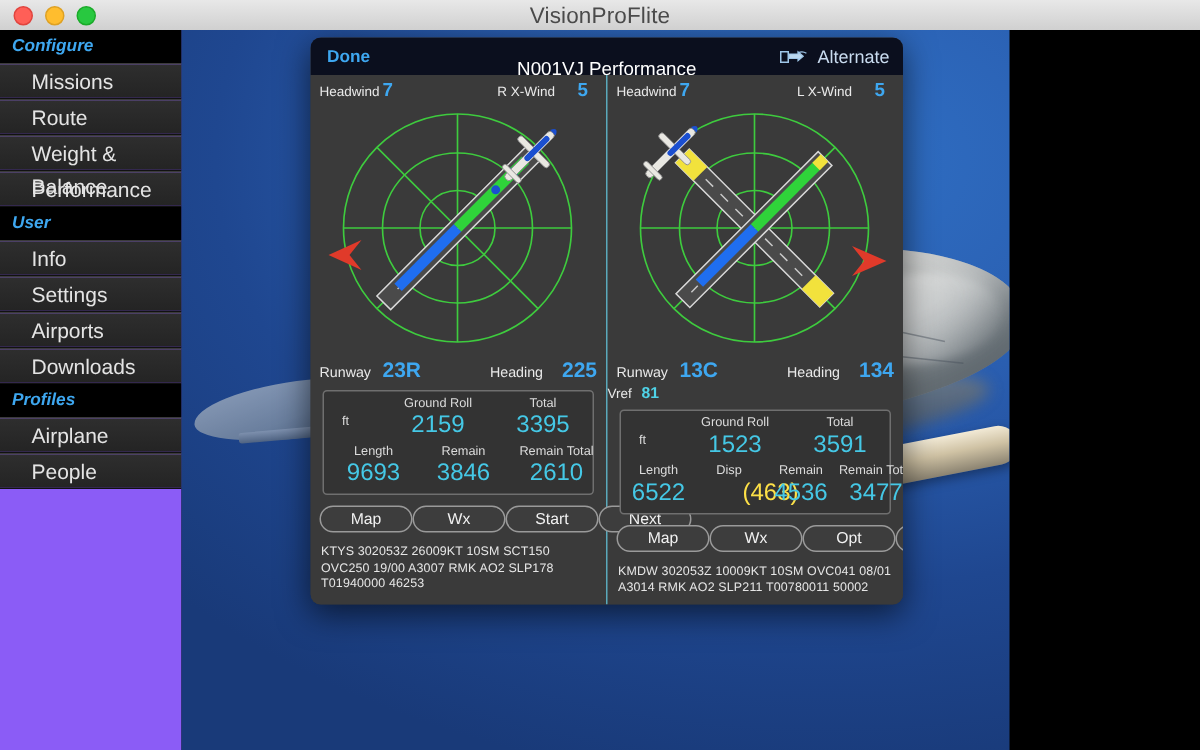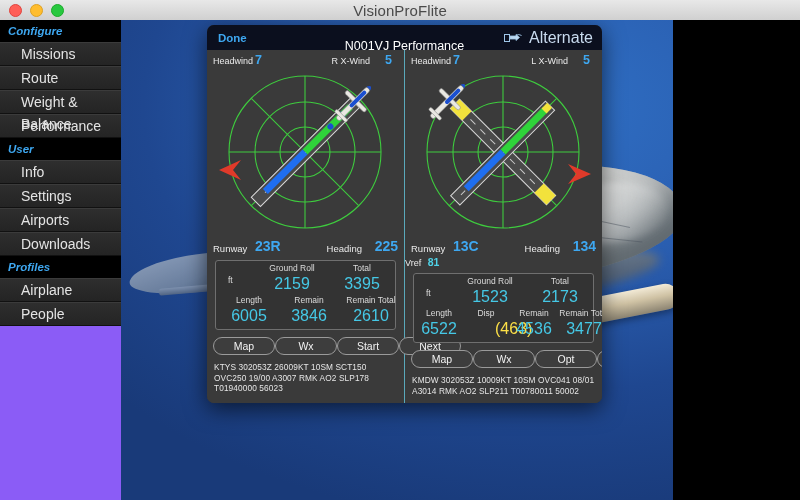--- a/index.html
+++ b/index.html
@@ -139,21 +139,21 @@
   #done-button{
     position:absolute;left:11px;color:#3ea7f0;font-size:11.5px;font-weight:bold;
     cursor:pointer;
   }
   #dialog-title{
     position:absolute;left:0;right:0;text-align:center;
     color:#fff;font-size:12.5px;margin-top:17px;
   }
   #alternate-button{
     position:absolute;right:9px;display:flex;align-items:center;gap:5px;
-    color:#c9dbef;font-size:16px;cursor:pointer;
+    color:#c9dbef;font-size:12px;cursor:pointer;
   }
   #alternate-button svg{display:block;}
   #dialog-body{
     position:relative;height:353px;background:#3a3a3a;display:flex;
   }
   .panel{position:relative;width:197px;height:353px;}
   .panel.left{border-right:1px solid #5aa9bb;}
   
   .windrow{
     position:relative;height:17px;margin:3px 0 0 0;color:#e9e9e9;font-size:9px;
@@ -335,41 +335,41 @@
                 <span class="nb-val">2159</span>
               </span>
               <span class="nb-cell" style="left:113px;top:2px;width:66px;">
                 <span class="nb-head">Total</span>
                 <span class="nb-val">3395</span>
               </span>
             </div>
             <div class="nb-row">
               <span class="nb-cell" style="left:2px;top:0px;width:62px;">
                 <span class="nb-head">Length</span>
-                <span class="nb-val">6005</span>
+                <span class="nb-val">9693</span>
               </span>
               <span class="nb-cell" style="left:62px;top:0px;width:62px;">
                 <span class="nb-head">Remain</span>
                 <span class="nb-val">3846</span>
               </span>
               <span class="nb-cell" style="left:120px;top:0px;width:70px;">
                 <span class="nb-head">Remain Total</span>
                 <span class="nb-val">2610</span>
               </span>
             </div>
           </div>
 
           <div class="btnrow">
             <span class="pill">Map</span>
             <span class="pill">Wx</span>
             <span class="pill">Start</span>
             <span class="pill">Next</span>
           </div>
 
-          <div class="metar">KTYS 302053Z 26009KT 10SM SCT150 OVC250 19/00 A3007 RMK AO2 SLP178 T01940000 56023</div>
+          <div class="metar">KTYS 302053Z 26009KT 10SM SCT150 OVC250 19/00 A3007 RMK AO2 SLP178 T01940000 46253</div>
         </div>
 
         <div class="panel right">
 
           <div class="windrow">
             <span class="lbl wl-left">Headwind</span>
             <span class="val wv-left">7</span>
             <span class="lbl wl-right">L X-Wind</span>
             <span class="val wv-right">5</span>
           </div>
@@ -431,21 +431,21 @@
 
           <div class="numbox">
             <span class="nb-unit">ft</span>
             <div class="nb-row">
               <span class="nb-cell" style="left:38px;top:2px;width:76px;">
                 <span class="nb-head">Ground Roll</span>
                 <span class="nb-val">1523</span>
               </span>
               <span class="nb-cell" style="left:113px;top:2px;width:66px;">
                 <span class="nb-head">Total</span>
-                <span class="nb-val">2173</span>
+                <span class="nb-val">3591</span>
               </span>
             </div>
             <div class="nb-row">
               <span class="nb-cell" style="left:-1px;top:0px;width:52px;">
                 <span class="nb-head">Length</span>
                 <span class="nb-val">6522</span>
               </span>
               <span class="nb-cell" style="left:48px;top:0px;width:48px;">
                 <span class="nb-head">Disp</span>
                 <span class="nb-val amber">(463)</span>

